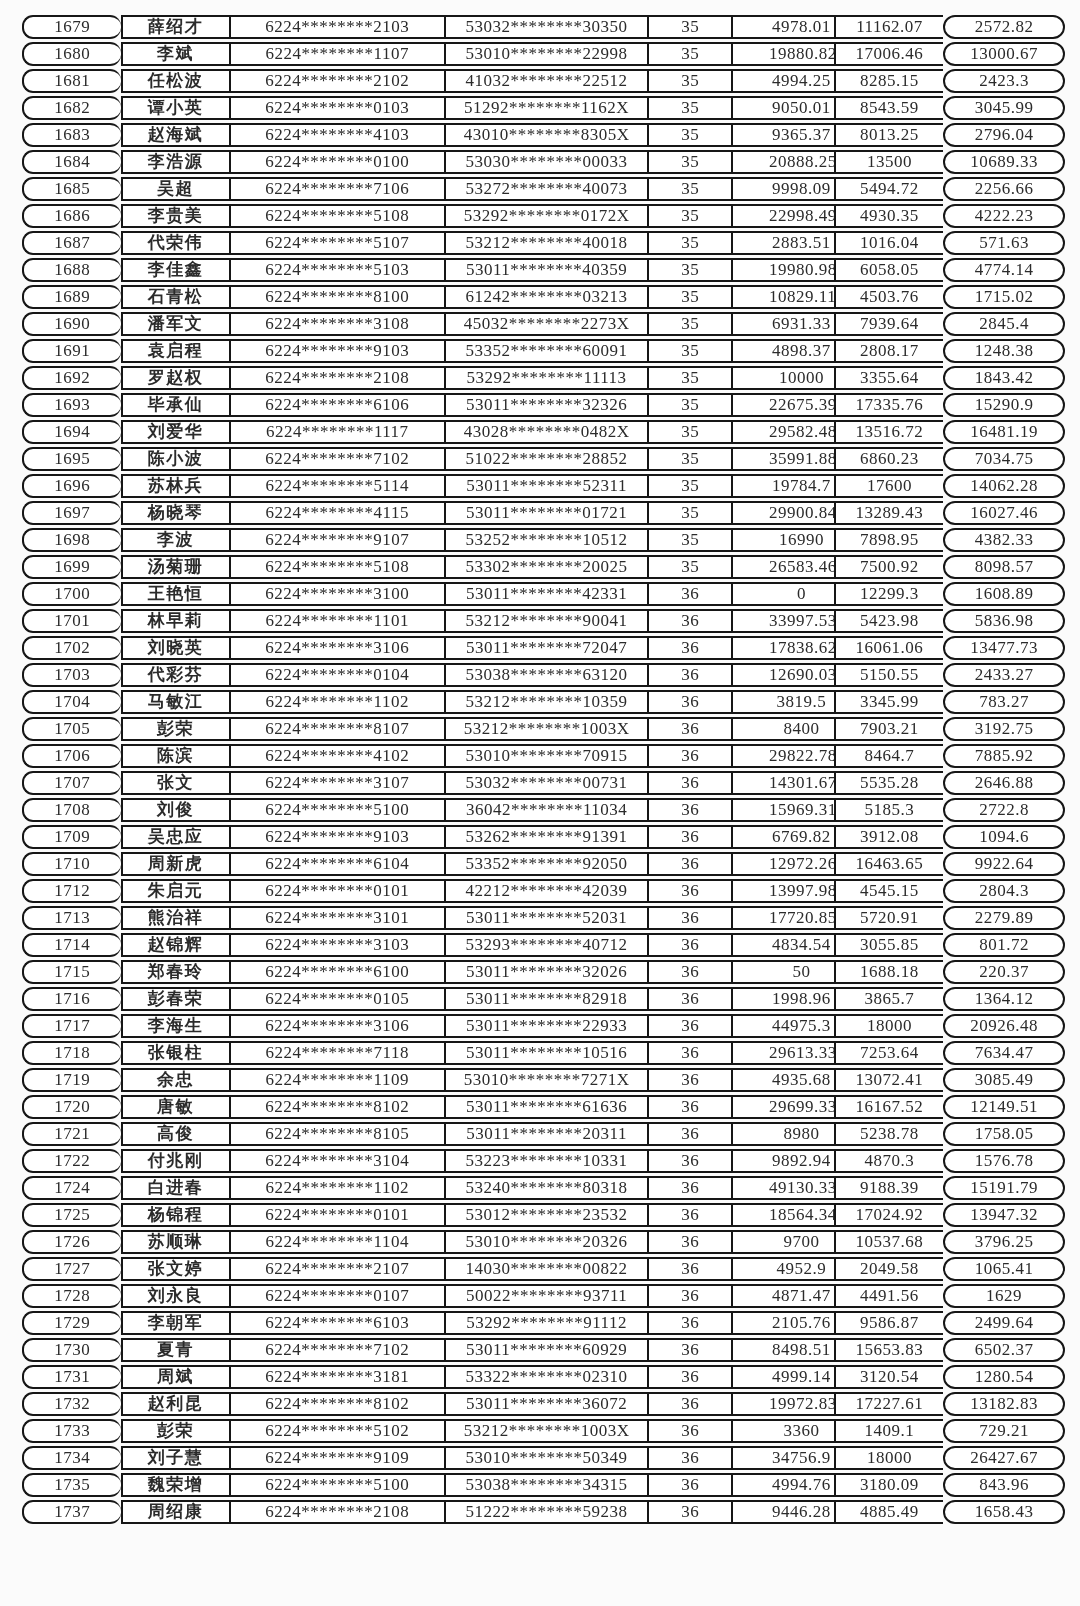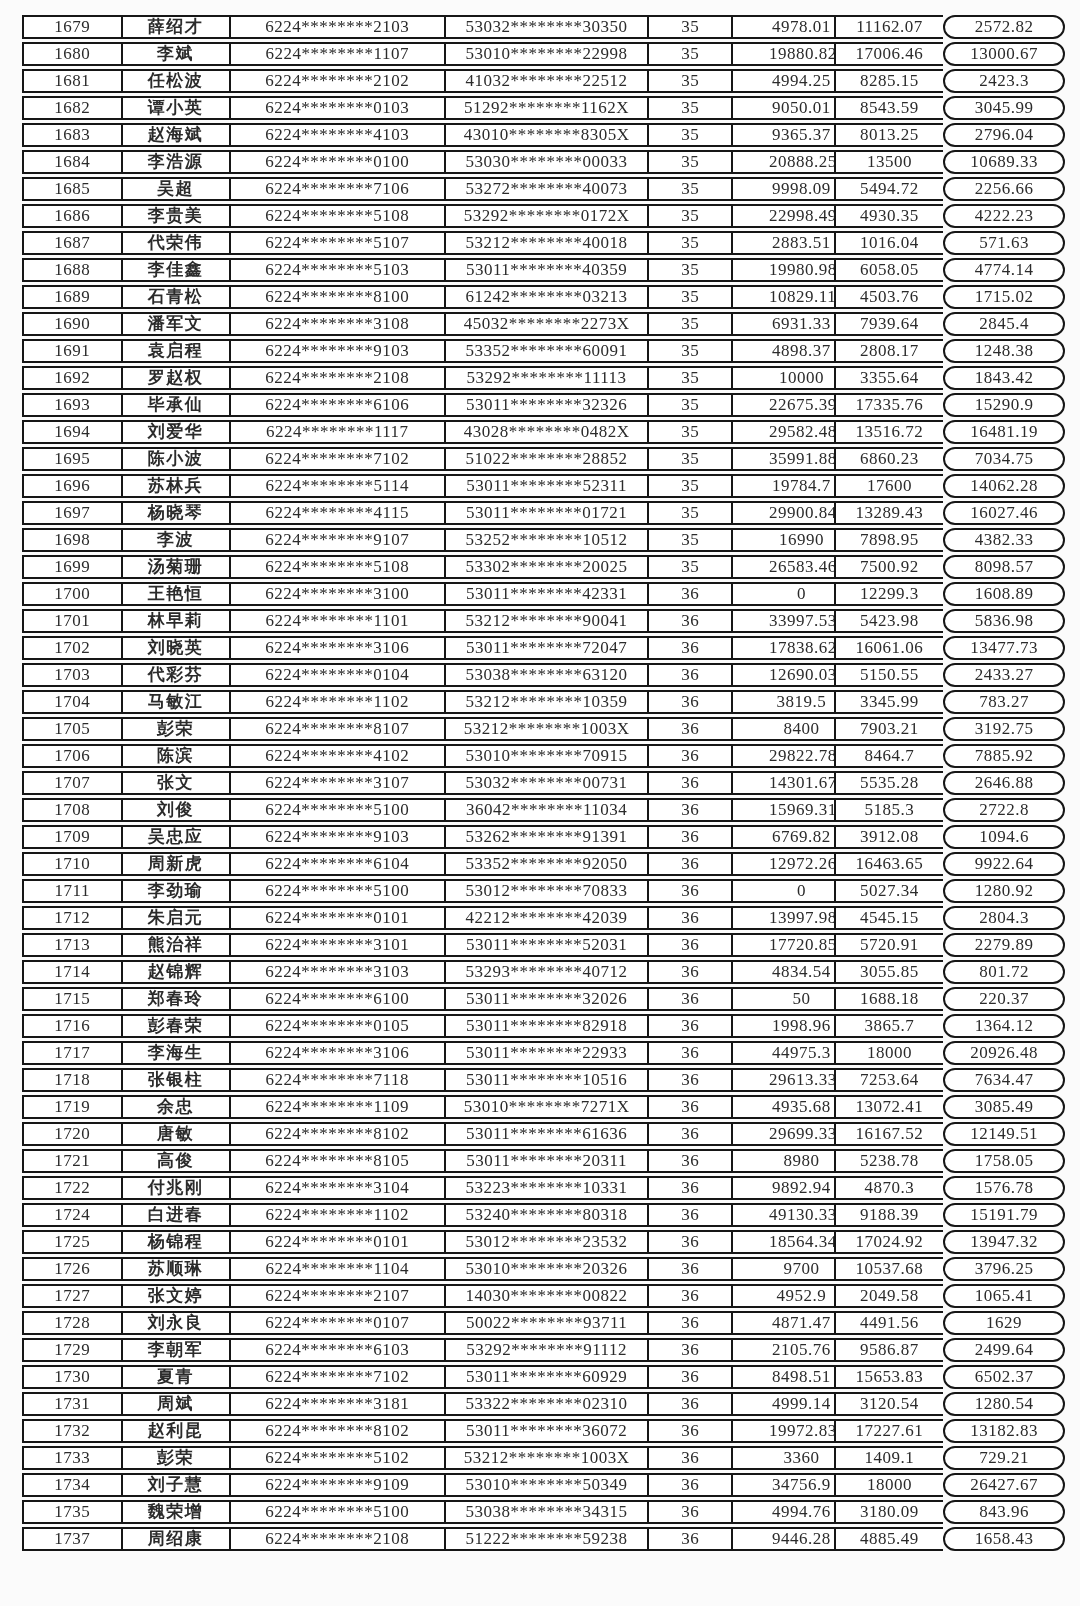--- a/index.html
+++ b/index.html
@@ -38,21 +38,21 @@
     background:var(--cell-bg);
     border-top:2px solid var(--border-color);
     border-bottom:2px solid var(--border-color);
     border-left:2px solid var(--border-color);
     font-size:17px;
     white-space:nowrap;
     overflow:hidden;
     letter-spacing:0.5px;
   }
   td:last-child{border-right:2px solid var(--border-color);}
-  td:nth-child(1){width:93px;}
+  td:nth-child(1){width:93px;border-radius:11px;}
   td:nth-child(2){width:102px;letter-spacing:1.5px;font-weight:bold;}
   td:nth-child(3){width:203px;}
   td:nth-child(4){width:192px;}
   td:nth-child(5){width:79px;}
   td:nth-child(6){width:97px;padding-left:36px;}
   td:nth-child(7){width:103px;}
   td:nth-child(8){width:115px;border-radius:12px;}
 </style>
 </head>
 <body>
@@ -374,30 +374,20 @@
           <td>1710</td>
           <td>周新虎</td>
           <td>6224********6104</td>
           <td>53352********92050</td>
           <td>36</td>
           <td>12972.26</td>
           <td>16463.65</td>
           <td>9922.64</td>
         </tr>
         <tr>
-          <td>1711</td>
-          <td>李劲瑜</td>
-          <td>6224********5100</td>
-          <td>53012********70833</td>
-          <td>36</td>
-          <td>0</td>
-          <td>5027.34</td>
-          <td>1280.92</td>
-        </tr>
-        <tr>
           <td>1712</td>
           <td>朱启元</td>
           <td>6224********0101</td>
           <td>42212********42039</td>
           <td>36</td>
           <td>13997.98</td>
           <td>4545.15</td>
           <td>2804.3</td>
         </tr>
         <tr>

